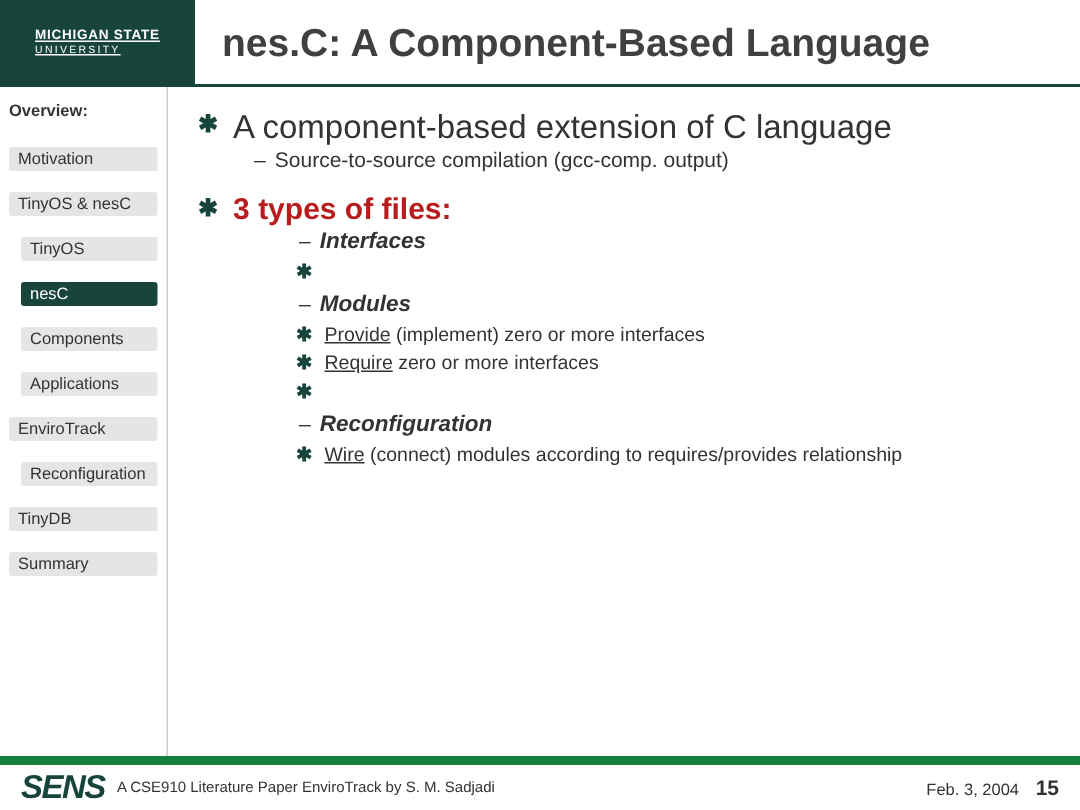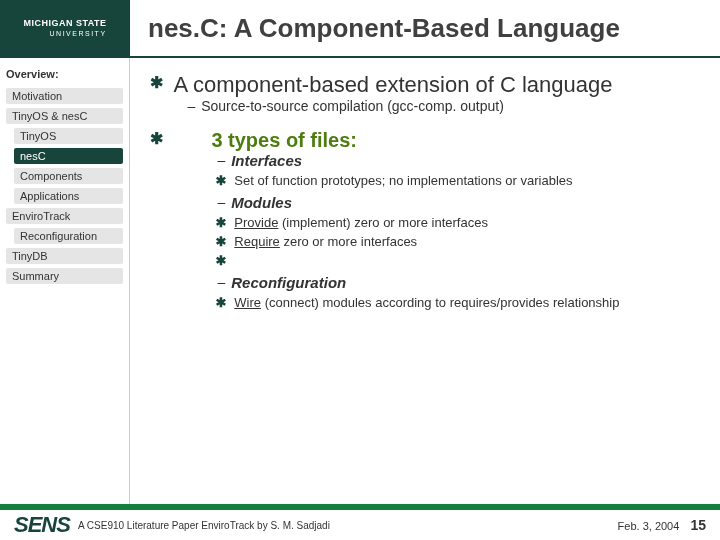--- a/index.html
+++ b/index.html
@@ -28,23 +28,24 @@
       background: #18453b;
       display: flex;
       align-items: center;
       justify-content: center;
       flex-shrink: 0;
     }
     .logo-text {
       color: #fff;
       font-size: 9px;
       font-weight: bold;
-      text-align: right;
+      text-align: left;
       line-height: 1.3;
       letter-spacing: 0.5px;
+      text-decoration: underline;
     }
     .logo-text .university {
       font-size: 7px;
       font-weight: normal;
       letter-spacing: 1.5px;
     }
     .header-title {
       padding-left: 18px;
       font-size: 26px;
       font-weight: bold;
@@ -54,28 +55,28 @@
 
     
     .main {
       display: flex;
       flex: 1;
       overflow: hidden;
     }
 
     
     .sidebar {
-      width: 130px;
+      width: 112px;
       background: #fff;
       border-right: 1px solid #ccc;
       padding: 10px 6px;
       flex-shrink: 0;
       display: flex;
       flex-direction: column;
-      gap: 4px;
+      gap: 14px;
     }
     .sidebar-label {
       font-size: 11px;
       font-weight: bold;
       color: #333;
       margin-bottom: 4px;
     }
     .sidebar-item {
       font-size: 11px;
       color: #333;
@@ -126,23 +127,22 @@
       font-size: 14px;
       color: #333;
     }
     .dash {
       margin-right: 6px;
       flex-shrink: 0;
     }
     .h2-text {
       font-size: 20px;
       font-weight: bold;
-      color: #4d7c0f;
+      color: #b91c1c;
       line-height: 1.2;
-      margin-left: 38px;
     }
     .indent-block {
       margin-left: 30px;
       margin-bottom: 6px;
     }
     .italic-text {
       font-style: italic;
       font-weight: bold;
       font-size: 15px;
     }
@@ -250,21 +250,20 @@
       <div style="width:100%">
         <div class="h2-text">3 types of files:</div>
 
         <div class="indent-block">
           <div class="sub-bullet">
             <span class="dash">–</span>
             <span class="italic-text">Interfaces</span>
           </div>
           <div class="nested-bullet">
             <span class="nested-star">✱</span>
-            <span>Set of function prototypes;  no implementations or variables</span>
           </div>
         </div>
 
         <div class="indent-block">
           <div class="sub-bullet">
             <span class="dash">–</span>
             <span class="italic-text">Modules</span>
           </div>
           <div class="nested-bullet">
             <span class="nested-star">✱</span>

